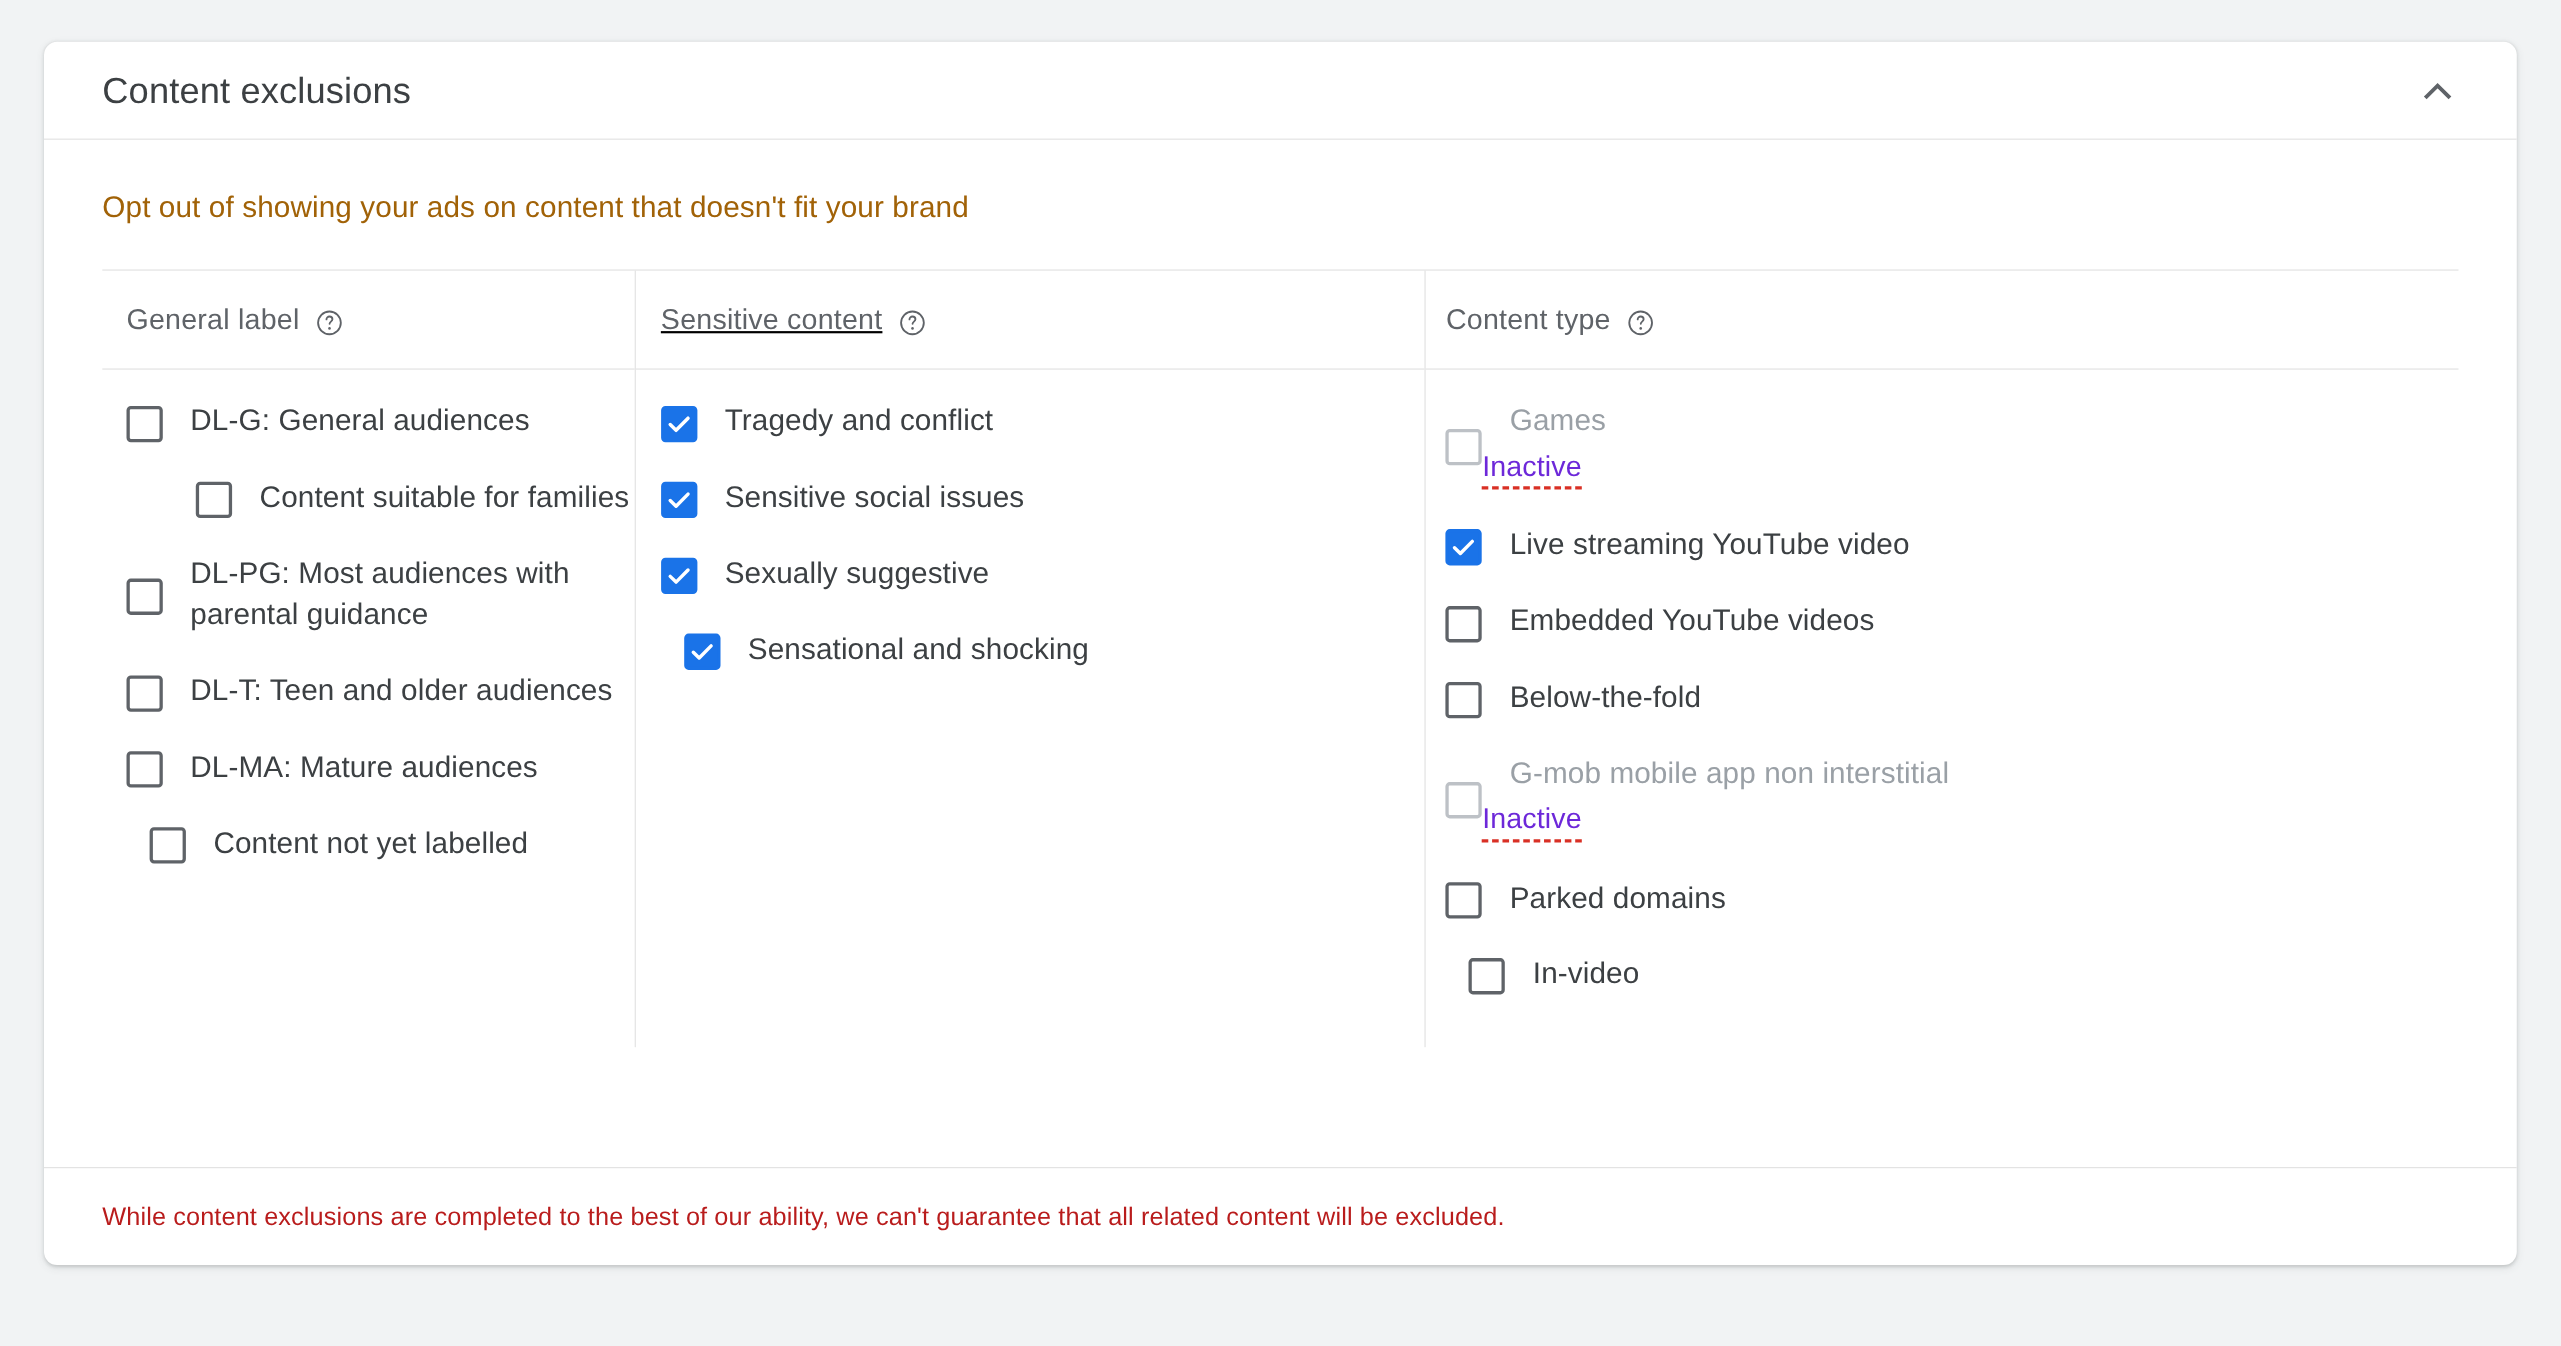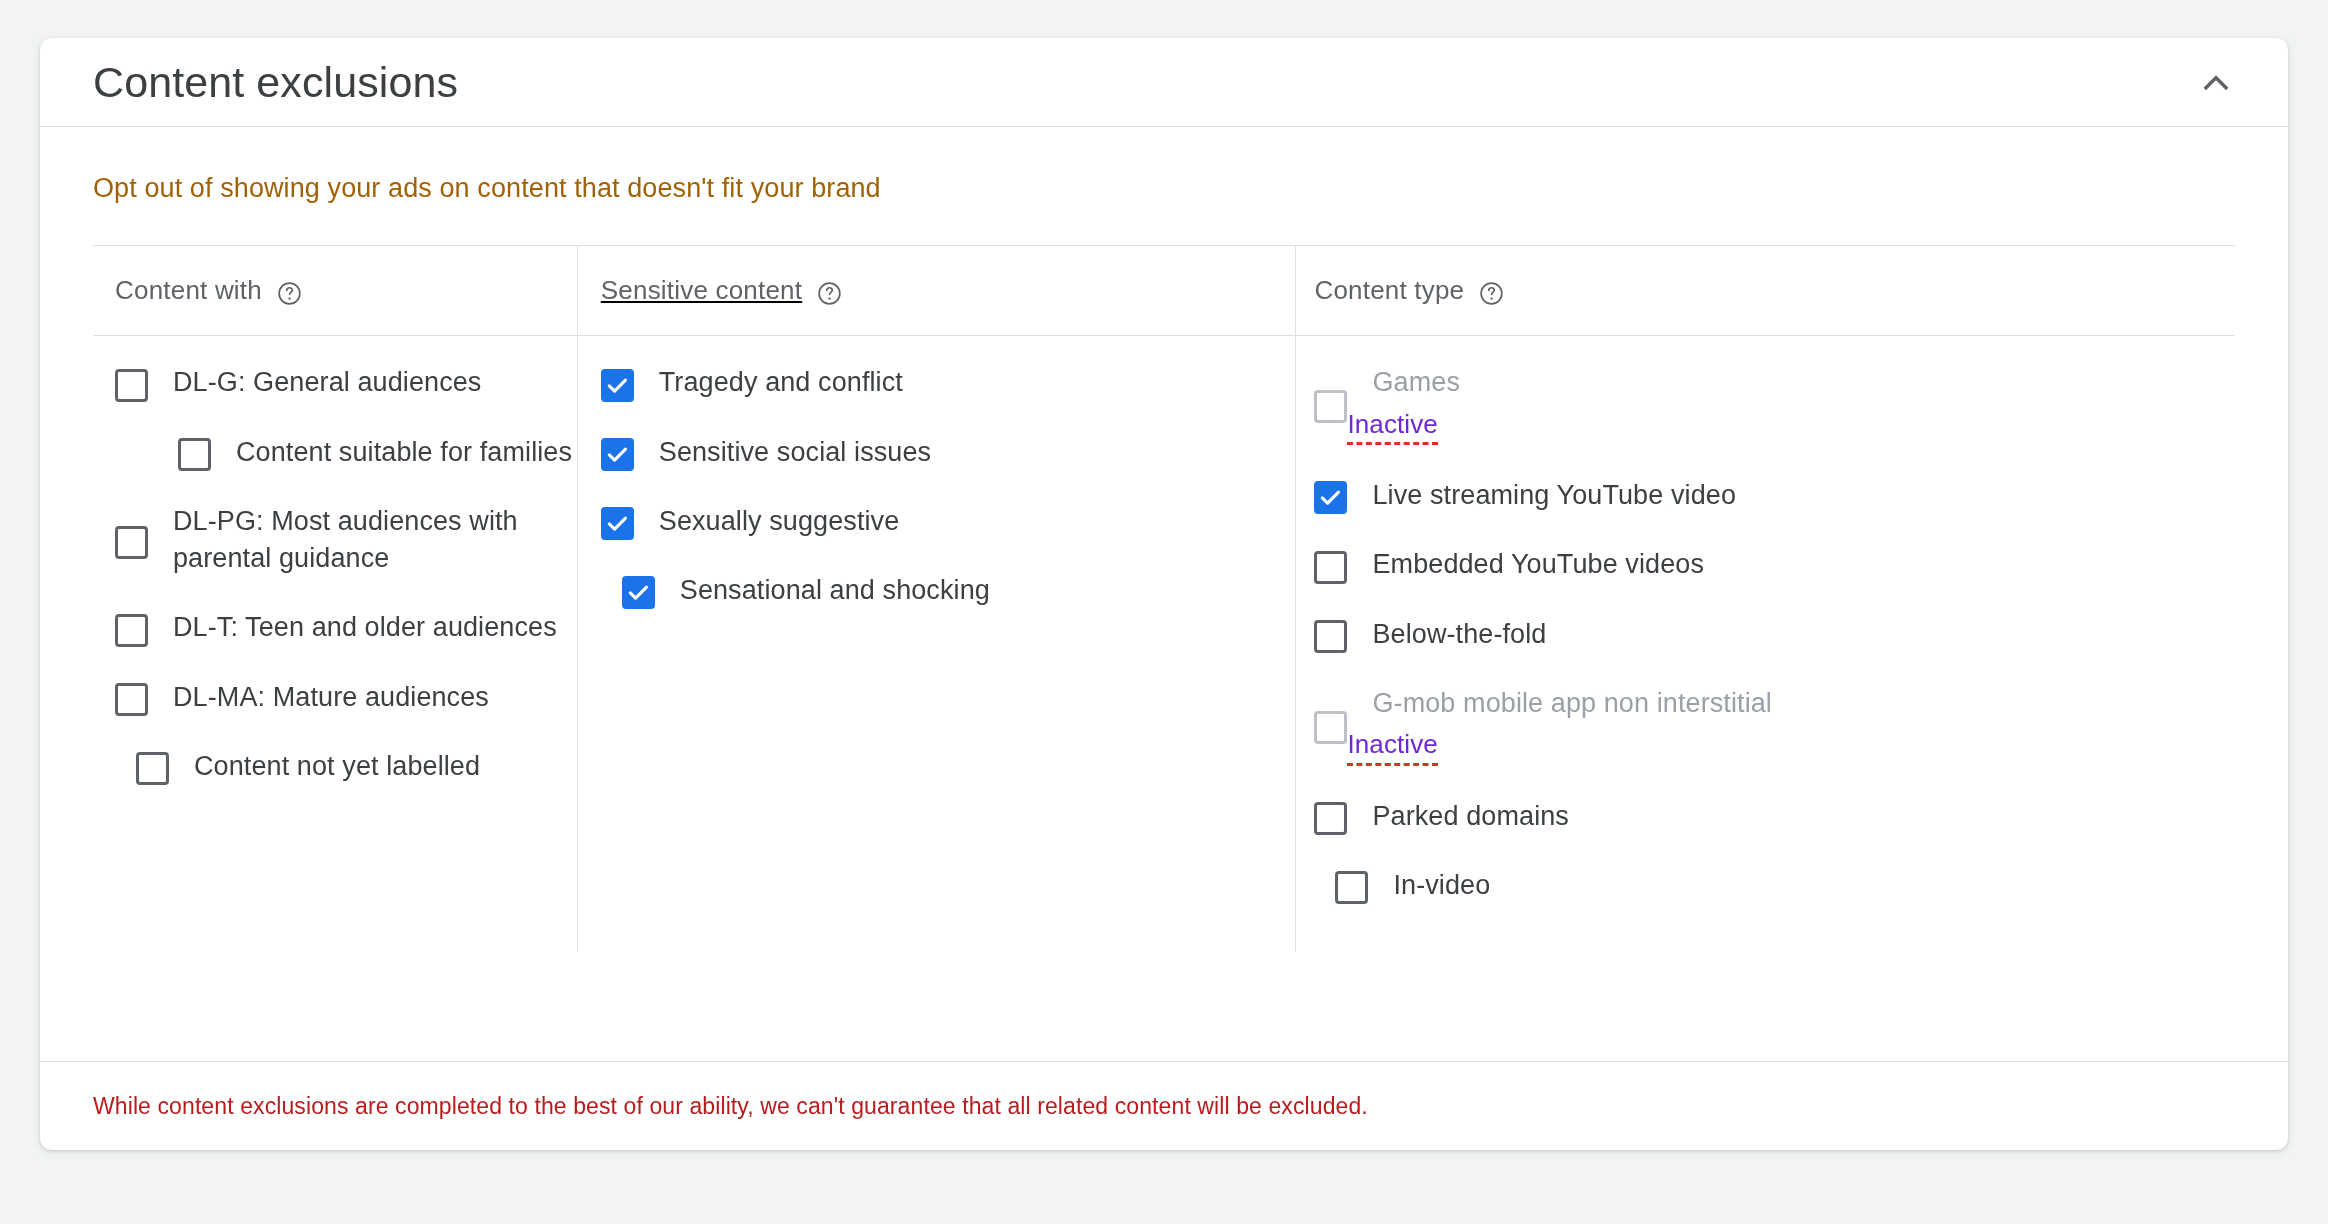--- a/index.html
+++ b/index.html
@@ -30,21 +30,21 @@
   
   .card-header {
     position: relative;
     height: 88px;
     border-bottom: 1px solid #e0e0e0;
     display: flex;
     align-items: center;
   }
   .card-title {
     margin-left: 53px;
-    font-size: 43px;
+    font-size: 33px;
     color: #3c4043;
     letter-spacing: .1px;
     line-height: 1;
   }
   .collapse-btn {
     position: absolute;
     right: 36px;
     top: 50%;
     transform: translateY(-50%);
     width: 72px;
@@ -227,21 +227,21 @@
     </button>
   </div>
 
   <div class="card-body">
     <div class="subtitle">Opt out of showing your ads on content that doesn't fit your brand</div>
 
     <div class="grid">
 
       <div class="col col-1">
         <div class="col-head">
-          <span class="col-head-label">Content with</span>
+          <span class="col-head-label">General label</span>
           <span class="help-icon">
             <svg viewBox="0 0 24 24" width="27" height="27">
               <circle cx="12" cy="12" r="9.2" fill="none" stroke="#5f6368" stroke-width="1.5"></circle>
               <path d="M9.6 9.2c0-1.4 1.1-2.3 2.4-2.3s2.4.8 2.4 2.2c0 1.9-2.3 1.9-2.3 3.6" fill="none" stroke="#5f6368" stroke-width="1.5" stroke-linecap="round"></path>
               <circle cx="12.05" cy="16.5" r="1.05" fill="#5f6368"></circle>
             </svg>
           </span>
         </div>
         <div class="col-list">
 

